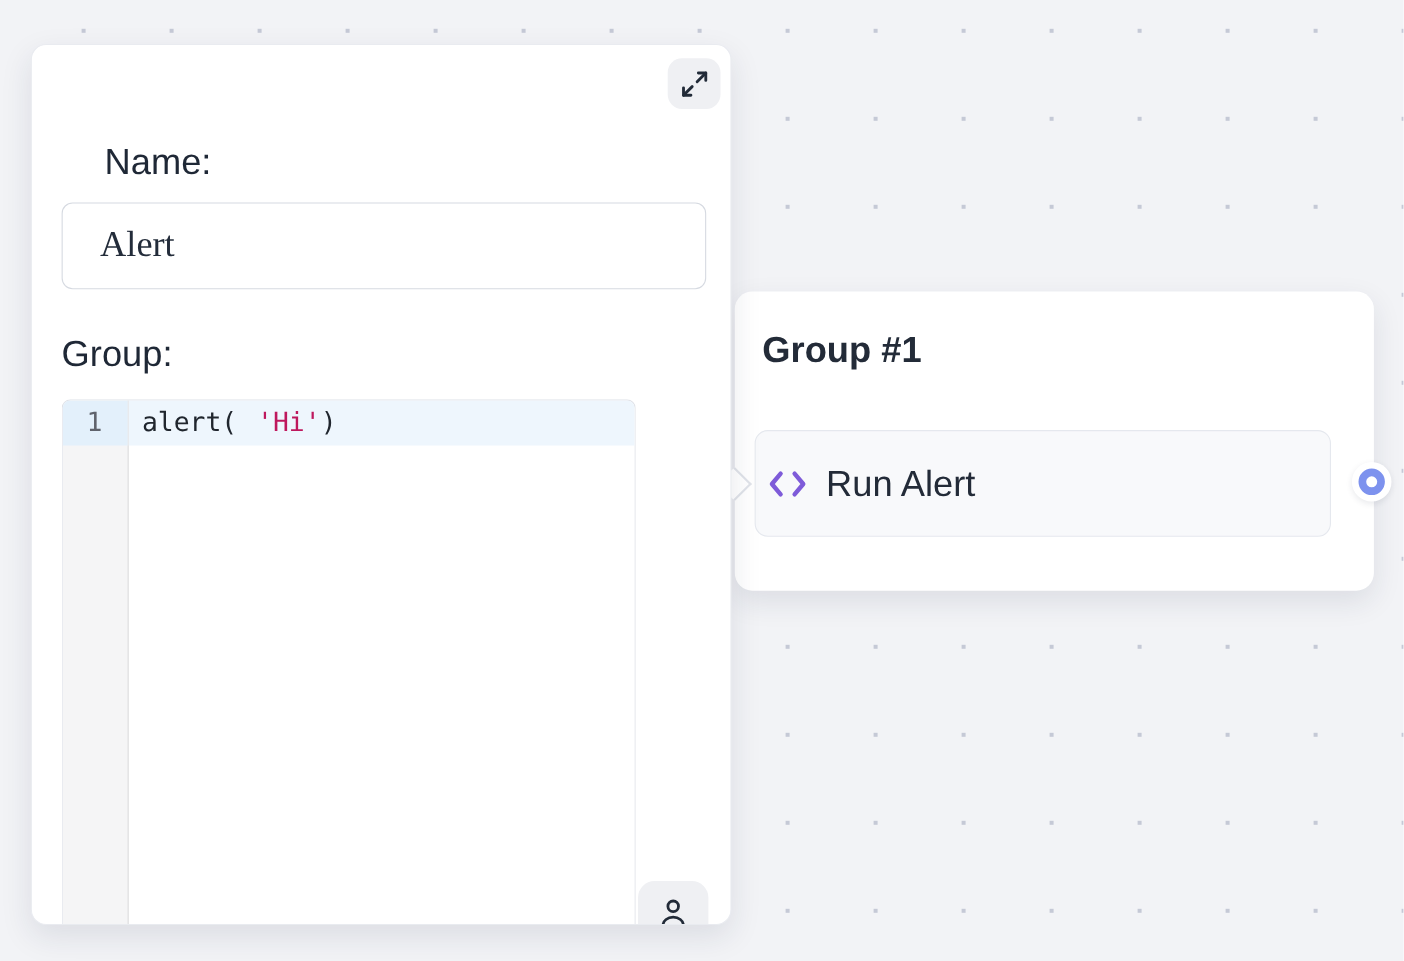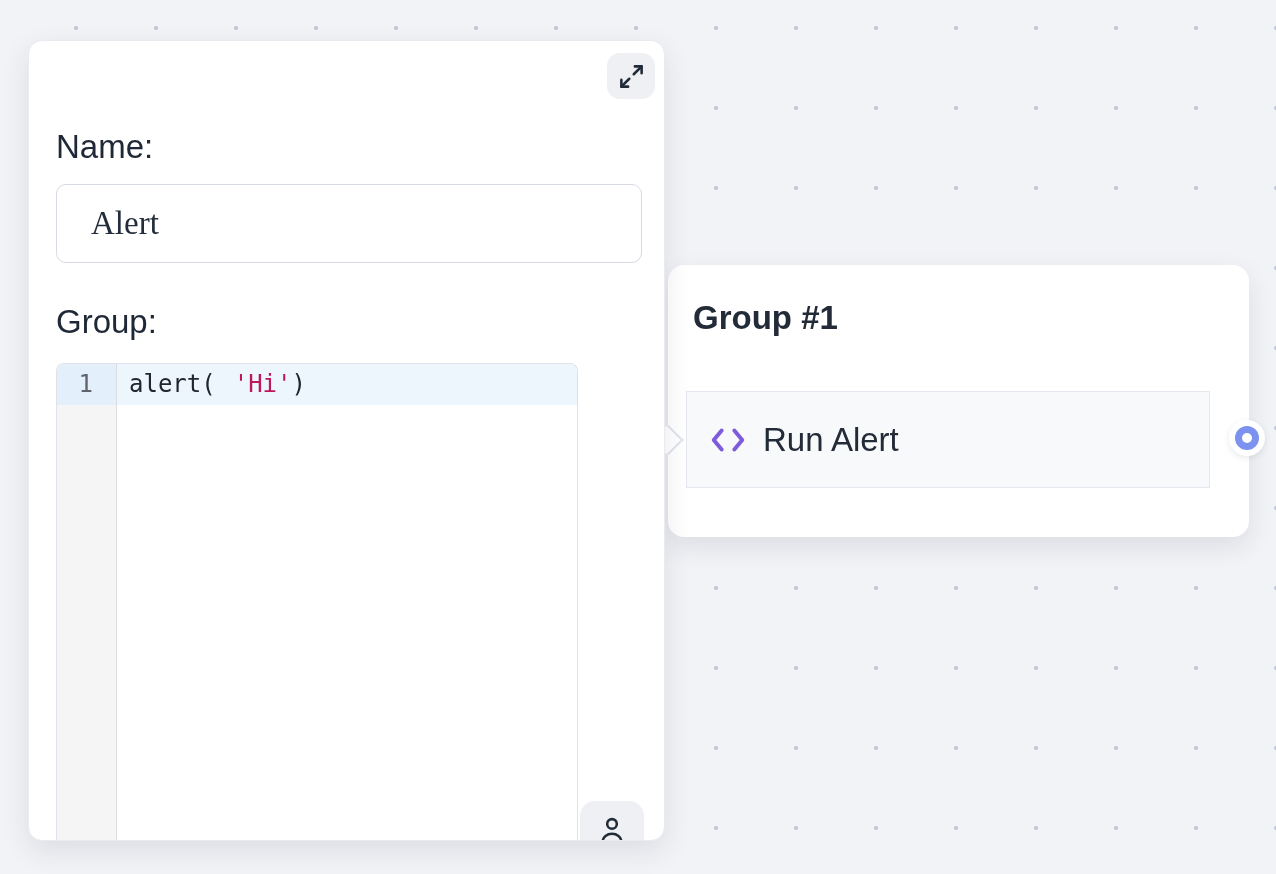--- a/index.html
+++ b/index.html
@@ -39,21 +39,21 @@
   .expand-btn { right: 9px; top: 12px; width: 48px; height: 46px; }
   .person-btn { left: 551px; top: 760px; width: 64px; height: 62px; border-radius: 15px; align-items: flex-start; padding-top: 10px; }
 
   .field-label {
     position: absolute;
     left: 27px;
     font-size: 33px;
     line-height: 44px;
     color: #1f2836;
   }
-  .name-label { top: 84px; }
+  .name-label { top: 84px; margin-left: 39px; }
   .code-label { top: 259px; }
 
   .name-input {
     position: absolute;
     left: 27px; top: 143px;
     width: 586px; height: 79px;
     border: 1px solid #d6dae1;
     border-radius: 10px;
     background: #fff;
     padding: 0 0 0 34px;
@@ -112,23 +112,23 @@
     font-size: 33px;
     font-weight: bold;
     color: #232b38;
   }
   .node {
     position: absolute;
     left: 18px; top: 126px;
     width: 524px; height: 97px;
     background: #f8f9fb;
     border: 1px solid #e5e8ee;
-    border-radius: 0;
+    border-radius: 12px;
     display: flex; align-items: center;
-    padding-left: 22px;
+    padding-left: 10px;
     cursor: pointer;
   }
   .node-label {
     margin-left: 16px;
     font-size: 33px;
     color: #232b38;
   }
 
   
   .chevron-handle {

